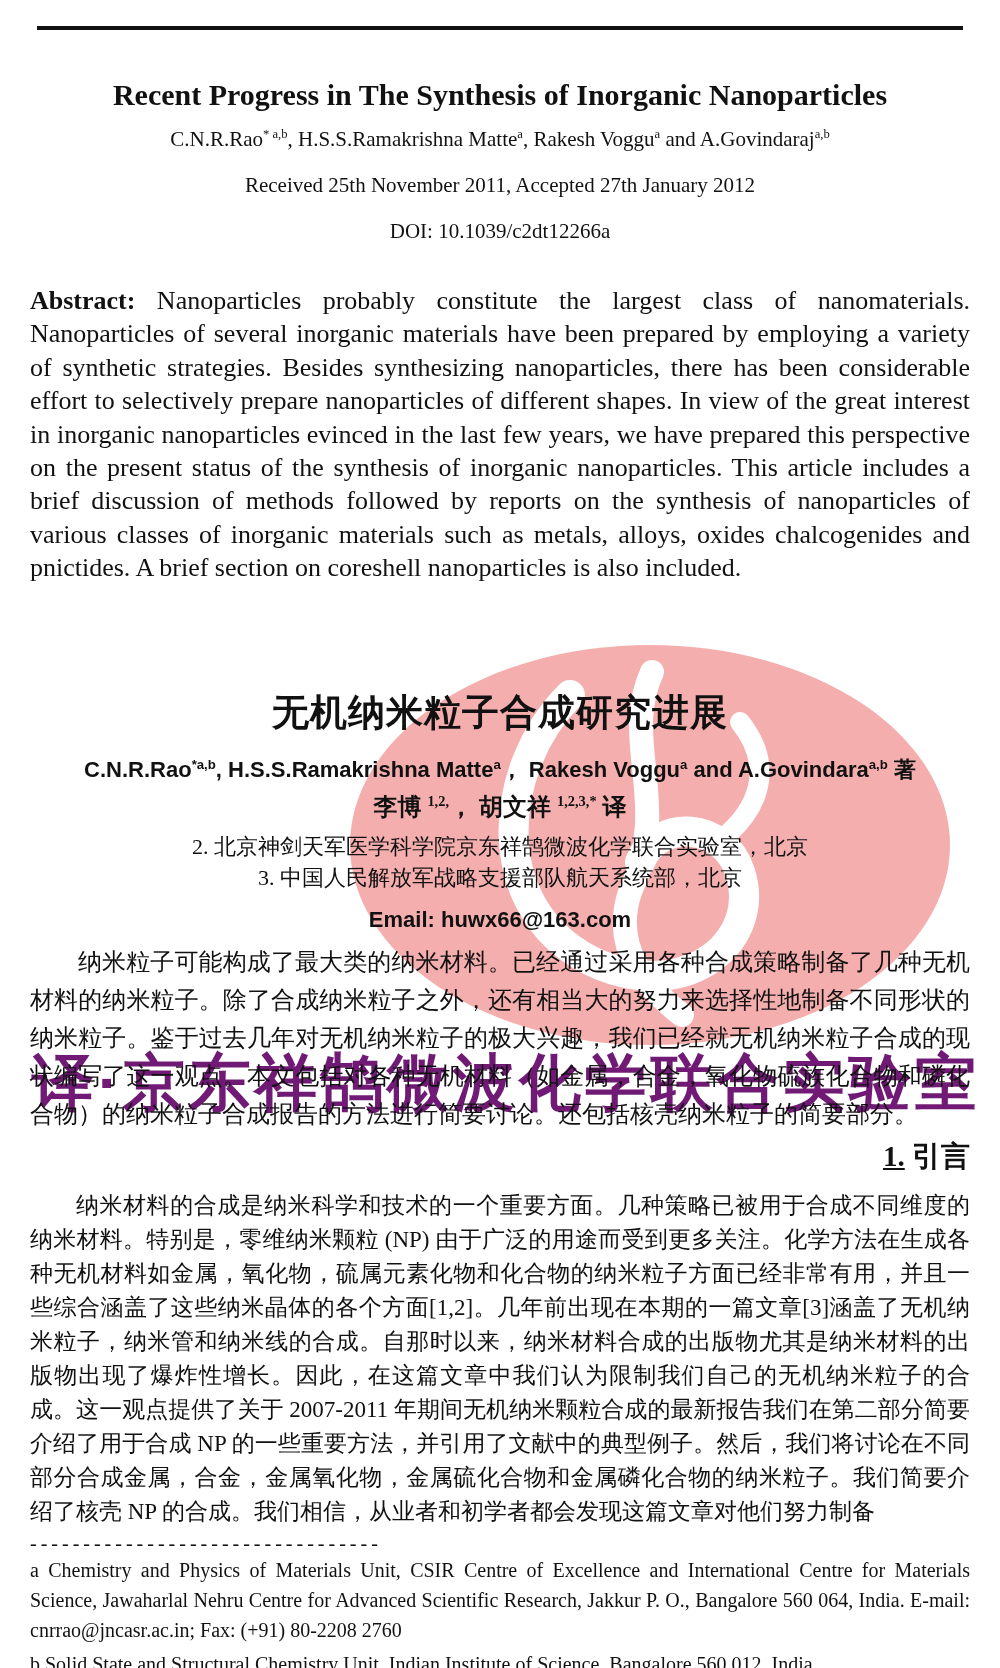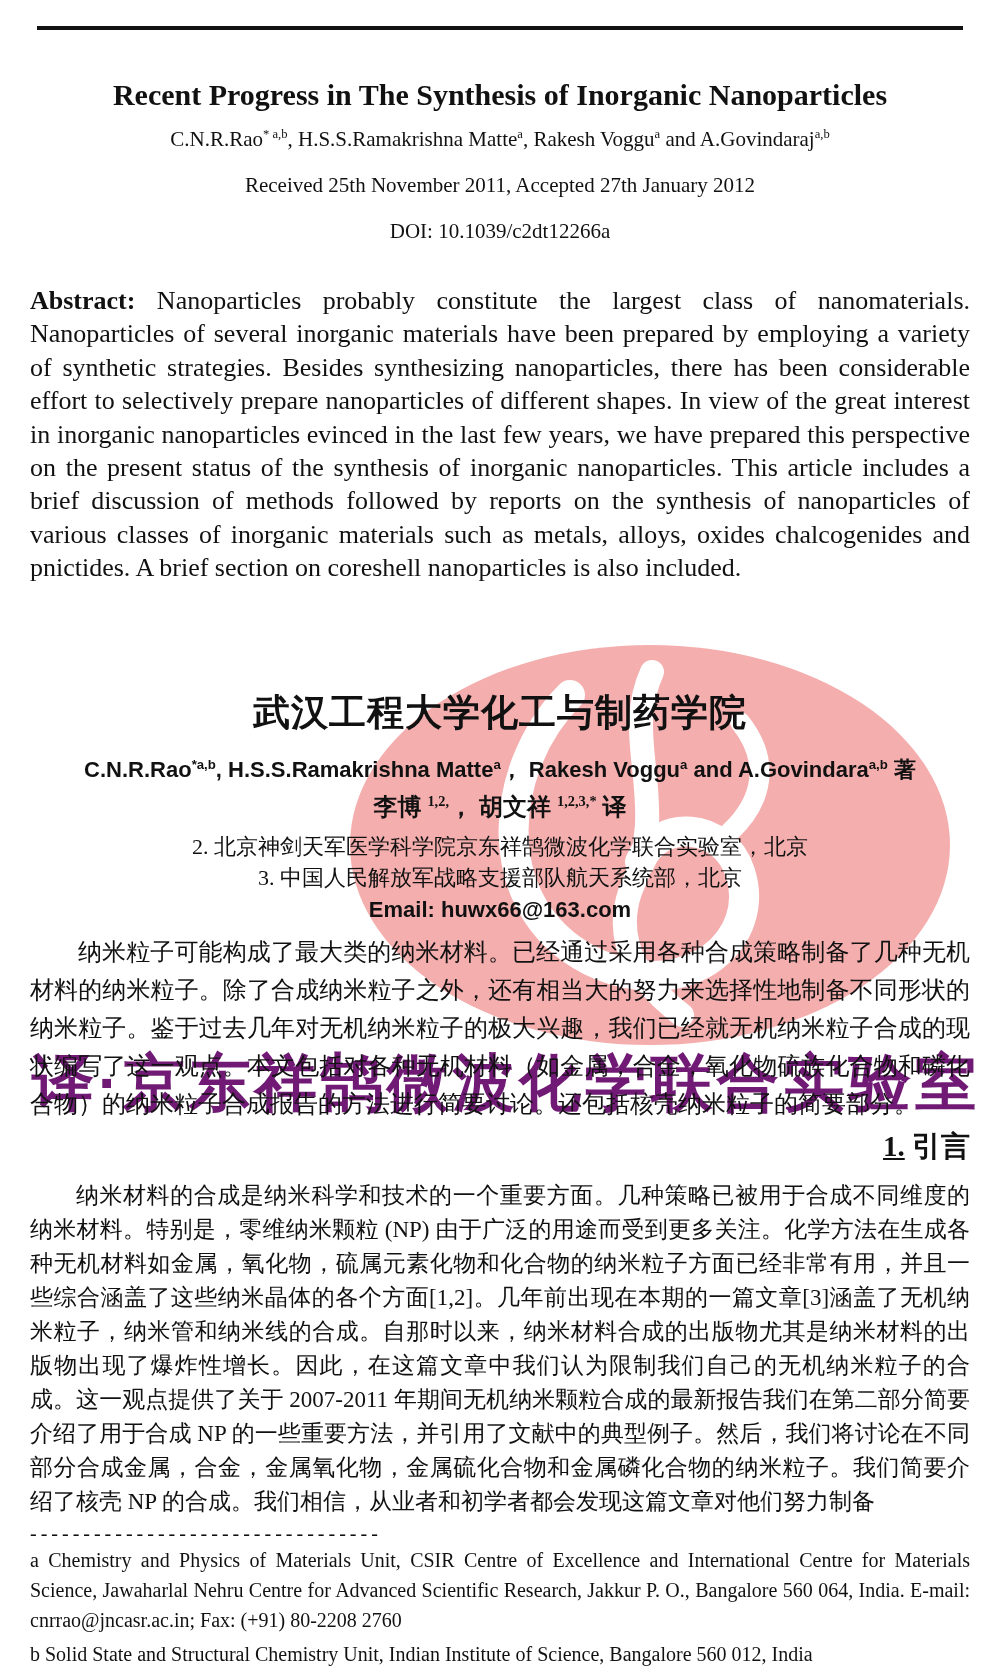--- a/index.html
+++ b/index.html
@@ -37,21 +37,21 @@
     margin-top:104px;font-size:37px;font-weight:bold;line-height:48px;
     font-family:"Liberation Sans", sans-serif;letter-spacing:1px;
   }
   .cauthors{
     margin-top:18px;font-size:22px;line-height:30px;font-weight:bold;
     font-family:"Liberation Sans", sans-serif;
   }
   .ctrans{margin-top:6px;font-size:24px;line-height:32px;font-weight:bold;}
   .caffils{margin-top:8px;font-size:22px;line-height:31px;}
   .cemail{
-    margin-top:2px;font-size:22px;line-height:30px;font-weight:bold;
+    margin-top:12px;font-size:22px;line-height:30px;font-weight:bold;
     font-family:"Liberation Sans", sans-serif;
   }
   .cabstract{
     margin:8px 30px 0 30px;font-size:24px;line-height:38px;
     text-align:justify;text-indent:2em;
   }
   .heading{
     margin:4px 30px 0 30px;font-size:29px;line-height:38px;font-weight:bold;text-align:right;
   }
   .heading .num{text-decoration:underline;}
@@ -86,21 +86,21 @@
   <div class="content">
     <div class="rule"></div>
 
     <div class="etitle c">Recent Progress in The Synthesis of Inorganic Nanoparticles</div>
     <div class="eauthors c"><span>C.N.R.Rao</span><sup>* a,b</sup><span>, H.S.S.Ramakrishna Matte</span><sup>a</sup><span>, Rakesh Voggu</span><sup>a</sup><span> and A.Govindaraj</span><sup>a,b</sup></div>
     <div class="eline c">Received 25th November 2011, Accepted 27th January 2012</div>
     <div class="eline c">DOI: 10.1039/c2dt12266a</div>
 
     <p class="eabstract"><span class="blabel">Abstract:</span><span> Nanoparticles probably constitute the largest class of nanomaterials. Nanoparticles of several inorganic materials have been prepared by employing a variety of synthetic strategies. Besides synthesizing nanoparticles, there has been considerable effort to selectively prepare nanoparticles of different shapes. In view of the great interest in inorganic nanoparticles evinced in the last few years, we have prepared this perspective on the present status of the synthesis of inorganic nanoparticles. This article includes a brief discussion of methods followed by reports on the synthesis of nanoparticles of various classes of inorganic materials such as metals, alloys, oxides chalcogenides and pnictides. A brief section on coreshell nanoparticles is also included.</span></p>
 
-    <div class="ctitle c">武汉工程大学化工与制药学院</div>
+    <div class="ctitle c">无机纳米粒子合成研究进展</div>
     <div class="cauthors c"><span>C.N.R.Rao</span><sup>*a,b</sup><span>, H.S.S.Ramakrishna Matte</span><sup>a</sup><span>， Rakesh Voggu</span><sup>a</sup><span> and A.Govindara</span><sup>a,b</sup><span> 著</span></div>
     <div class="ctrans c"><span>李博 </span><sup>1,2,</sup><span>， 胡文祥 </span><sup>1,2,3,*</sup><span> 译</span></div>
 
     <div class="caffils c">
       <div>2. 北京神剑天军医学科学院京东祥鹄微波化学联合实验室，北京</div>
       <div>3. 中国人民解放军战略支援部队航天系统部，北京</div>
     </div>
 
     <div class="cemail c">Email: huwx66@163.com</div>
 

